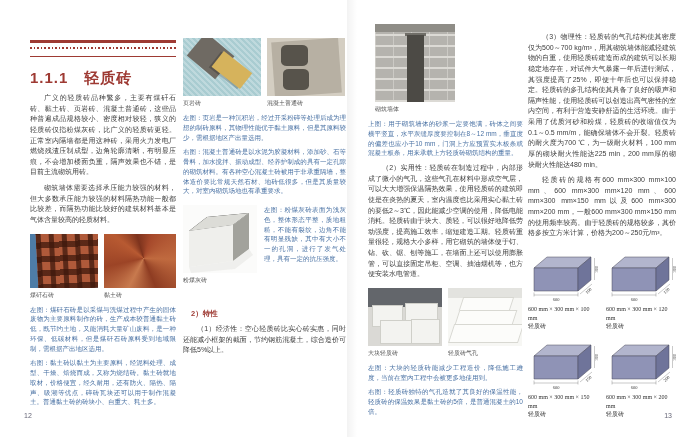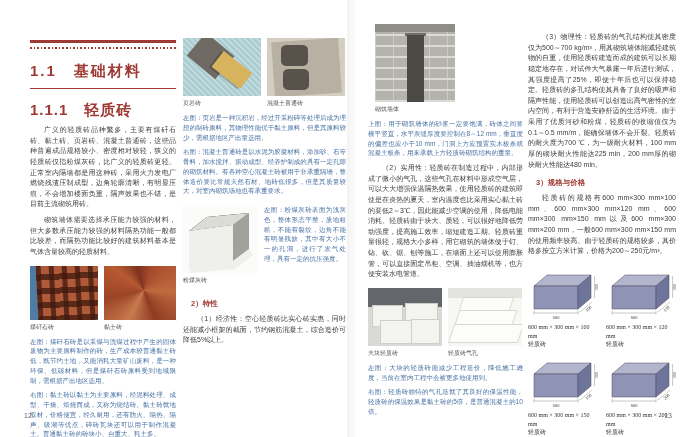--- a/index.html
+++ b/index.html
@@ -82,21 +82,20 @@
   .dimtxt{font-family:"Liberation Serif",serif;font-size:9px;fill:#3a3a3a;}
 </style>
 </head>
 <body>
 
 <div class="spread-fold"></div>
 
 <div class="col" id="lp-col1">
   <div class="rule-thick"></div>
   <div class="rule-dotted"></div>
-  <div class="chapter">1.1　基础材料</div>
   <div class="rule-thin"></div>
   <div class="section">1.1.1　轻质砖</div>
   <div class="body-p">广义的轻质砖品种繁多，主要有煤矸石砖、黏土砖、页岩砖、混凝土普通砖，这些品种普遍成品规格较小、密度相对较轻，狭义的轻质砖仅指粉煤灰砖，比广义的轻质砖更轻。正常室内隔墙都是用这种砖，采用火力发电厂燃烧残渣压制成型，边角轮廓清晰，有明显压痕，不会增加楼面负重，隔声效果也不错，是目前主流砌筑用砖。</div>
   <div class="body-p">砌筑墙体需要选择承压能力较强的材料，但大多数承压能力较强的材料隔热功能一般都比较差，而隔热功能比较好的建筑材料基本是气体含量较高的轻质材料。</div>
   <div class="figs">
     <div class="fig">
       <div class="ph ph-gangue">
           <div class="bricks"></div>
         </div>
       <div class="fig-cap">煤矸石砖</div>
@@ -140,21 +139,21 @@
           <polygon points="6,26 50,20 50,56 6,62" fill="#efefec"></polygon>
           <polygon points="50,20 66,8 66,44 50,56" fill="#a2a29c"></polygon>
           <polygon points="6,62 50,56 66,44 70,50 52,64 8,68" fill="#e8e8e4" opacity="0.6"></polygon>
         </svg>
       </div>
       <div class="fig-cap">粉煤灰砖</div>
     </div>
     <div class="note-p" style="margin-top:0;flex:1;">左图：粉煤灰砖表面为浅灰色，整体形态平整，质地粗糙，不能有裂纹，边角不能有明显残缺，其中有大小不一的孔洞，进行了发气处理，具有一定的抗压强度。</div>
   </div>
 
-  <div class="subhead" style="margin-top:14px;">2）特性</div>
+  <div class="subhead" style="margin-top:24px;">2）特性</div>
   <div class="body-p">（1）经济性：空心轻质砖比实心砖实惠，同时还能减小框架的截面，节约钢筋混凝土，综合造价可降低5%以上。</div>
 </div>
 
 <div class="col" id="rp-col1">
   <div class="fig" style="margin-left:7px;">
     <div class="ph ph-wall">
       <div class="beam"></div>
       <div class="frame"></div>
       <div class="door"></div>
     </div>
@@ -180,21 +179,20 @@
       </div>
       <div class="fig-cap">轻质砖气孔</div>
     </div>
   </div>
   <div class="note-p">左图：大块的轻质砖能减少工程造价，降低施工难度，当前在室内工程中会被更多地使用到。</div>
   <div class="note-p">右图：轻质砖独特的气孔造就了其良好的保温性能，轻质砖的保温效果是黏土砖的5倍，是普通混凝土的10倍。</div>
 </div>
 
 <div class="col" id="rp-col2">
   <div class="body-p" style="margin-top:8px;">（3）物理性：轻质砖的气孔结构使其密度仅为500～700 kg/m³，用其砌筑墙体能减轻建筑物的自重，使用轻质砖建造而成的建筑可以长期稳定地存在，对试件大气暴露一年后进行测试，其强度提高了25%，即便十年后也可以保持稳定。轻质砖的多孔结构使其具备了良好的吸声和隔声性能，使用轻质砖可以创造出高气密性的室内空间，有利于营造安静舒适的生活环境。由于采用了优质河砂和粉煤，轻质砖的收缩值仅为0.1～0.5 mm/m，能确保墙体不会开裂。轻质砖的耐火度为700 ℃，为一级耐火材料，100 mm厚的砌块耐火性能达225 min，200 mm厚的砌块耐火性能达480 min。</div>
-  <div class="subhead" style="margin-top:8px;">3）规格与价格</div>
   <div class="body-p">轻质砖的规格有600 mm×300 mm×100 mm、600 mm×300 mm×120 mm、600 mm×300 mm×150 mm以及600 mm×300 mm×200 mm，一般600 mm×300 mm×150 mm的使用频率较高。由于轻质砖的规格较多，其价格多按立方米计算，价格为200～250元/m³。</div>
 
   <div class="bricks-grid">
 
     <div class="brick-fig">
       <svg class="bsvg" viewBox="0 0 140 104">
         <polygon points="12,34 100,34 126,12 38,12" fill="#b2b5cd" stroke="#4a4a5a" stroke-width="1"></polygon>
         <polygon points="12,34 100,34 100,80 12,80" fill="#8f93b6" stroke="#4a4a5a" stroke-width="1"></polygon>
         <polygon points="100,34 126,12 126,58 100,80" fill="#6f749a" stroke="#4a4a5a" stroke-width="1"></polygon>
         <line x1="12" y1="83" x2="12" y2="91" stroke="#666" stroke-width="0.7"></line>

